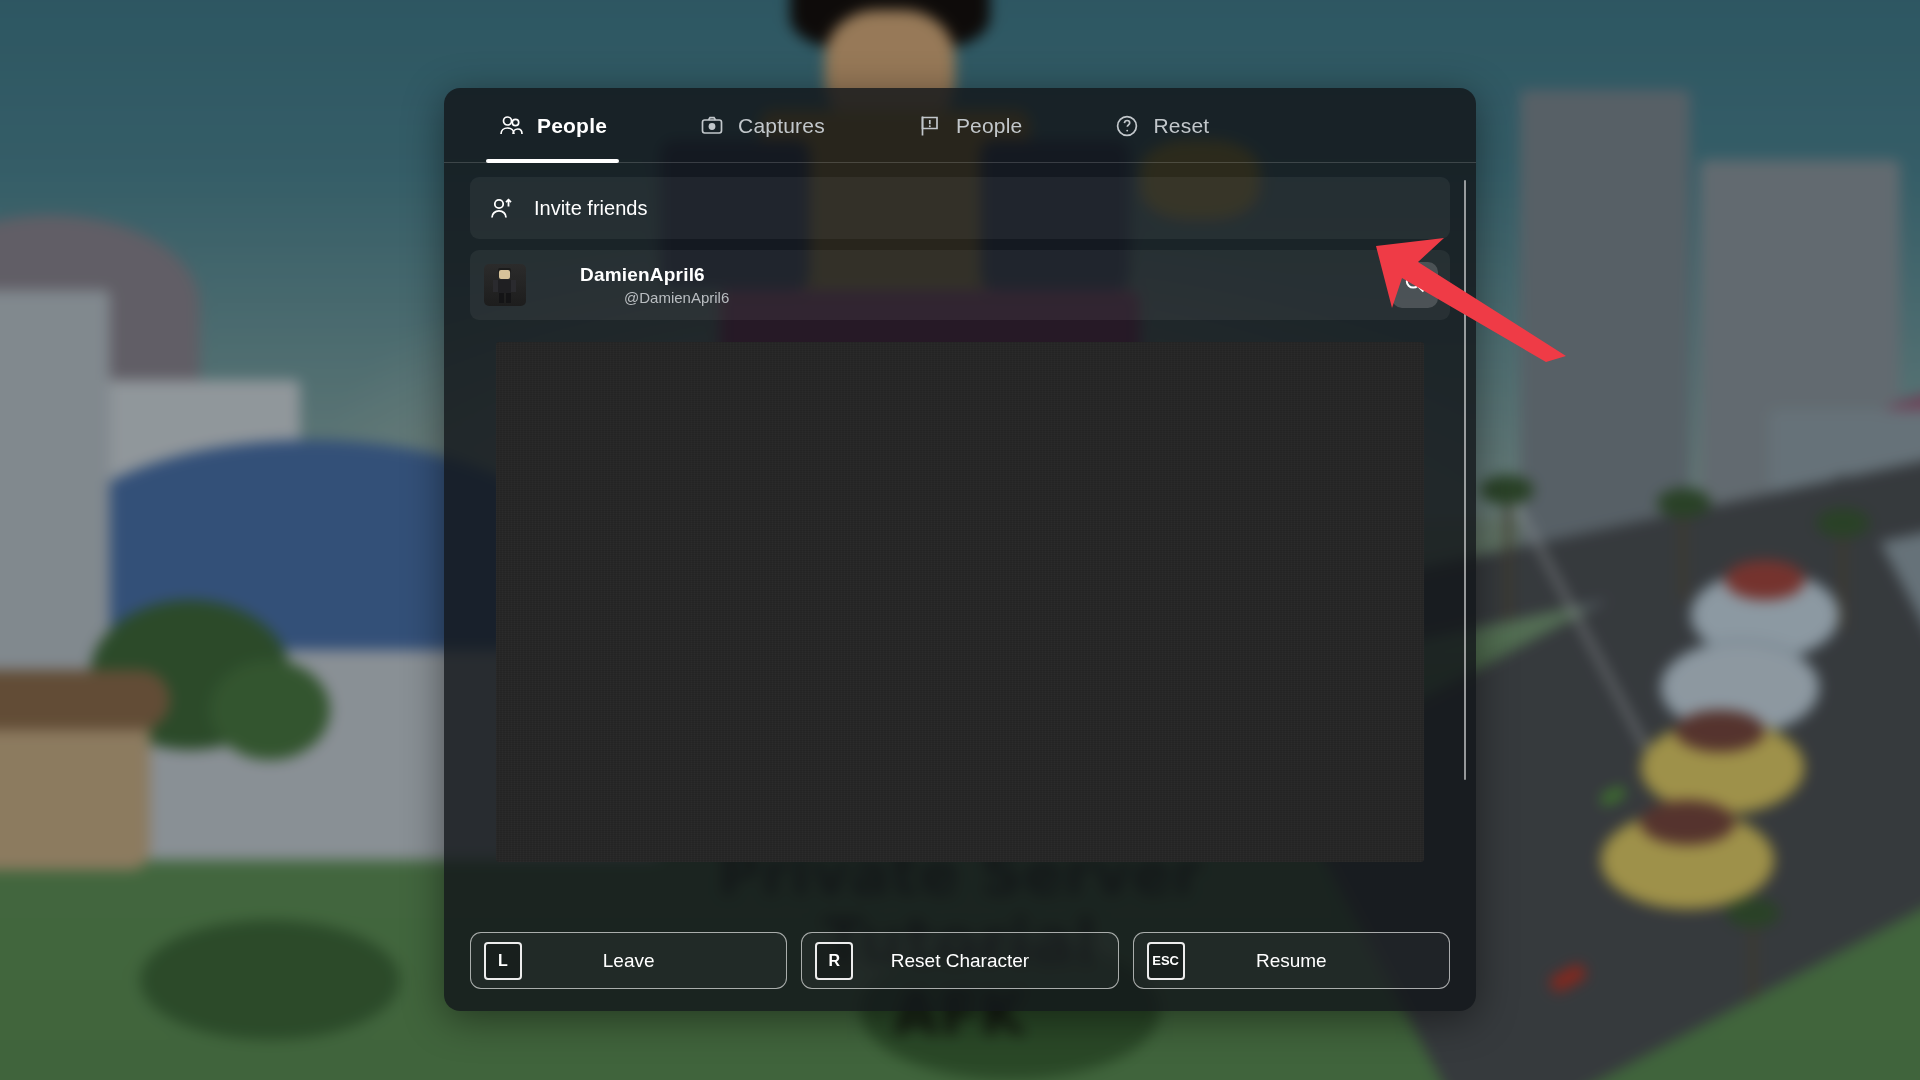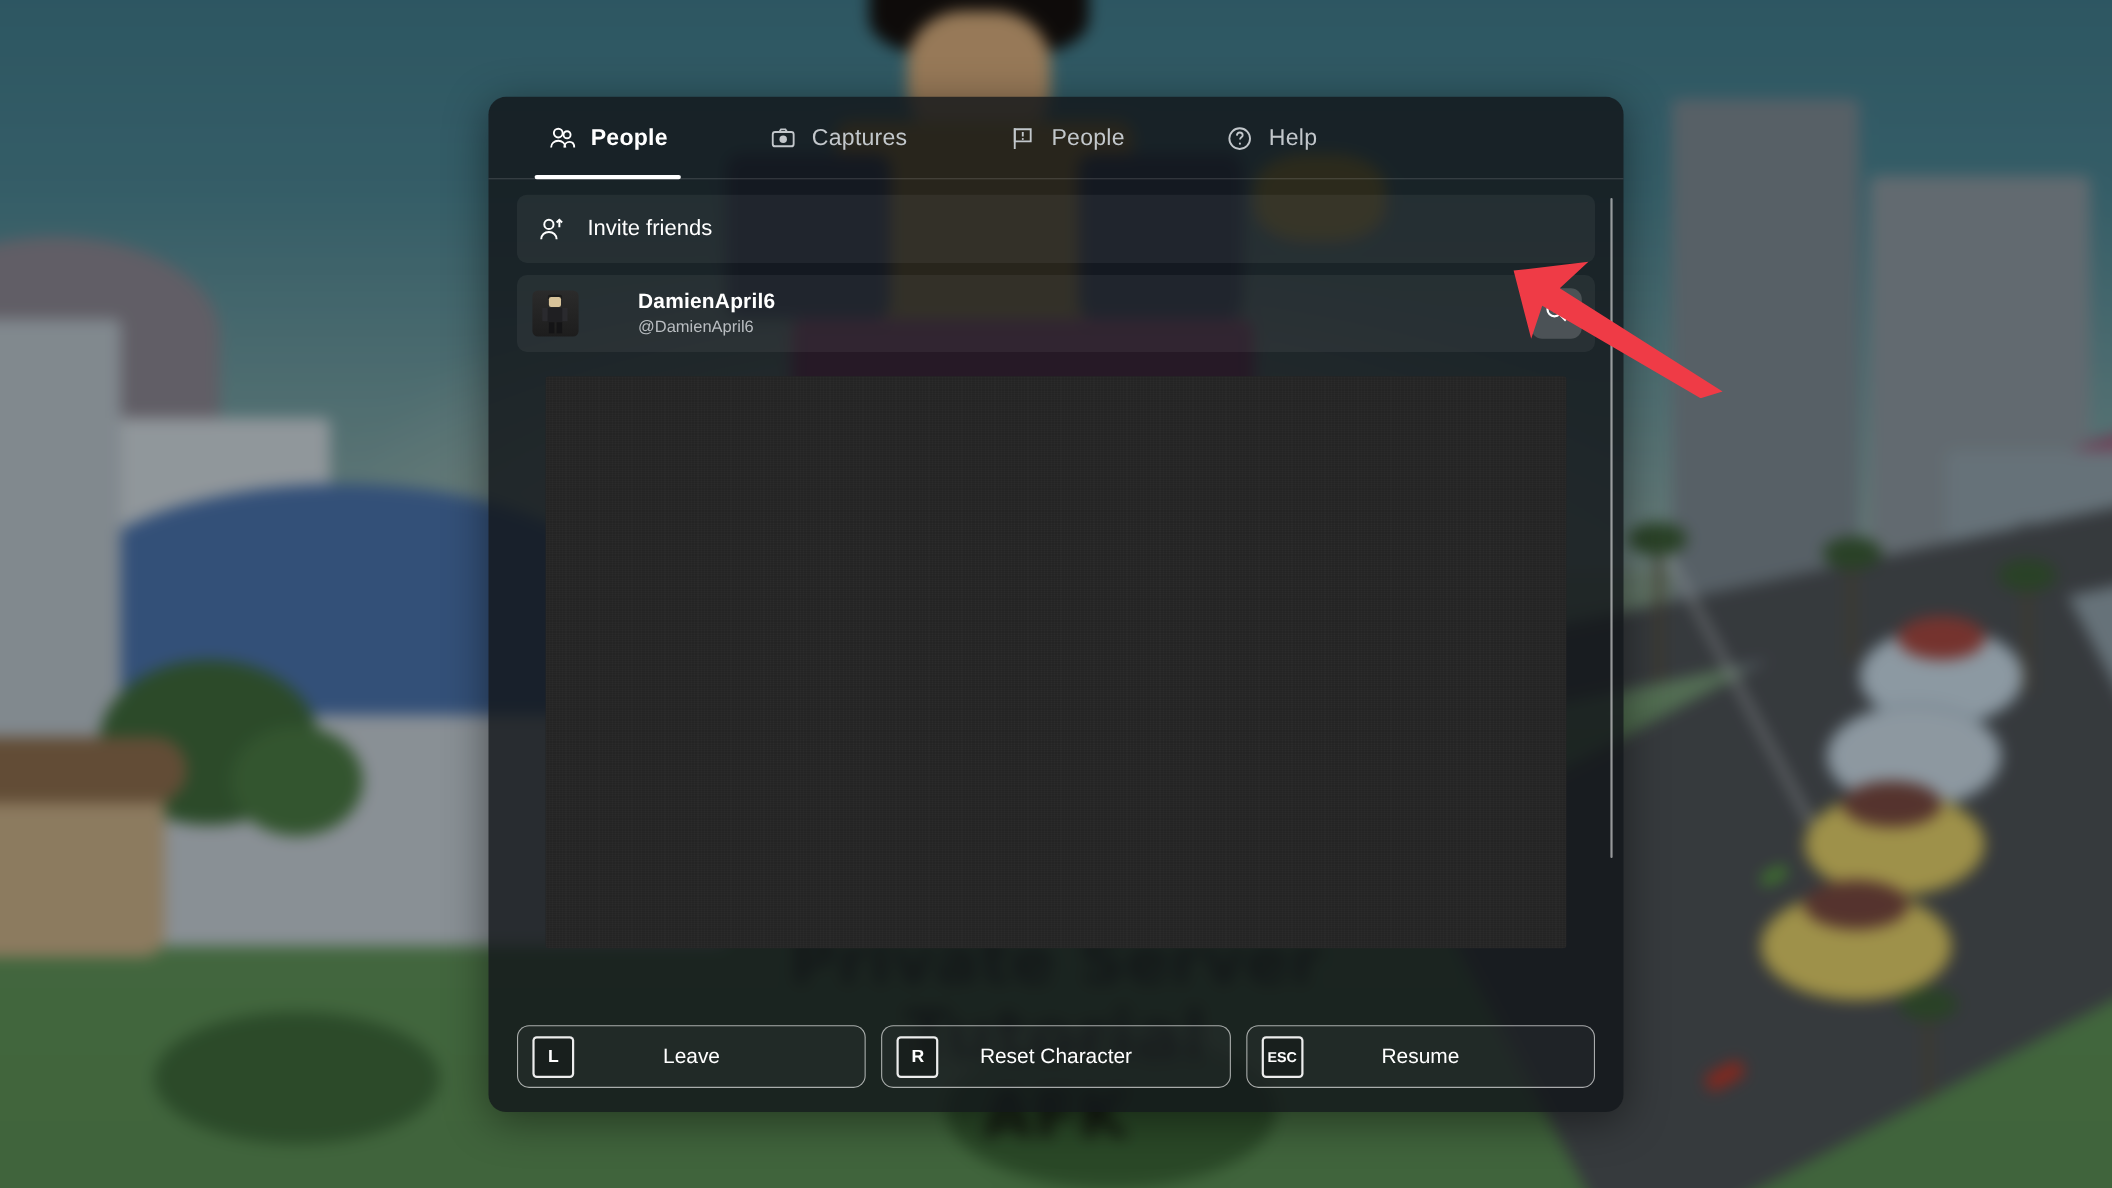--- a/index.html
+++ b/index.html
@@ -111,21 +111,21 @@
   }
   .av-head { position:absolute; left:15px; top:6px; width:11px; height:9px; background:#d8c39a; border-radius:2px;}
   .av-hair { position:absolute; left:14px; top:4px; width:13px; height:5px; background:#1b1b1b; border-radius:2px;}
   .av-body { position:absolute; left:14px; top:16px; width:13px; height:13px; background:#1f1f22;}
   .av-arm-l { position:absolute; left:9px; top:16px; width:5px; height:12px; background:#2a2a2e;}
   .av-arm-r { position:absolute; left:27px; top:16px; width:5px; height:12px; background:#2a2a2e;}
   .av-leg-l { position:absolute; left:15px; top:29px; width:5px; height:10px; background:#141416;}
   .av-leg-r { position:absolute; left:22px; top:29px; width:5px; height:10px; background:#141416;}
   .pnames { margin-left:16px; display:flex; flex-direction:column; gap:3px; }
   .pname { color:#ffffff; font-size:19px; font-weight:700; letter-spacing:.2px;}
-  .phandle { color:#b9bdc1; font-size:15px; }
+  .phandle { color:#b9bdc1; font-size:15px;margin-left:44px; }
   .zoombtn {
     position:absolute; right:12px; top:50%; transform:translateY(-50%);
     width:46px; height:46px; border-radius:10px;
     background:rgba(255,255,255,.17);
     display:flex; align-items:center; justify-content:center;
     cursor:pointer;
   }
 
   
   .contentblock {
@@ -289,21 +289,21 @@
     </div>
 
     <div class="tab" style="margin-left:40px;">
       <span>
         <svg width="26" height="26" viewBox="0 0 26 26" fill="none" stroke="#c2c7cb" stroke-width="1.7">
           <circle cx="13" cy="13" r="9.4"></circle>
           <path d="M10.4 10.2c.2-1.7 1.3-2.7 2.7-2.7 1.5 0 2.6 1 2.6 2.4 0 1.9-2.4 2-2.4 3.9"></path>
           <circle cx="13.2" cy="17.6" r=".95" fill="#c2c7cb" stroke="none"></circle>
         </svg>
       </span>
-      <span class="tlabel">Help</span>
+      <span class="tlabel">Reset</span>
     </div>
   </div>
 
   <div class="scrolltrack"></div>
 
   <div class="listwrap">
 
     <div class="row">
       <span class="rowicon">
         <svg width="27" height="27" viewBox="0 0 27 27" fill="none" stroke="#ffffff" stroke-width="1.8">

